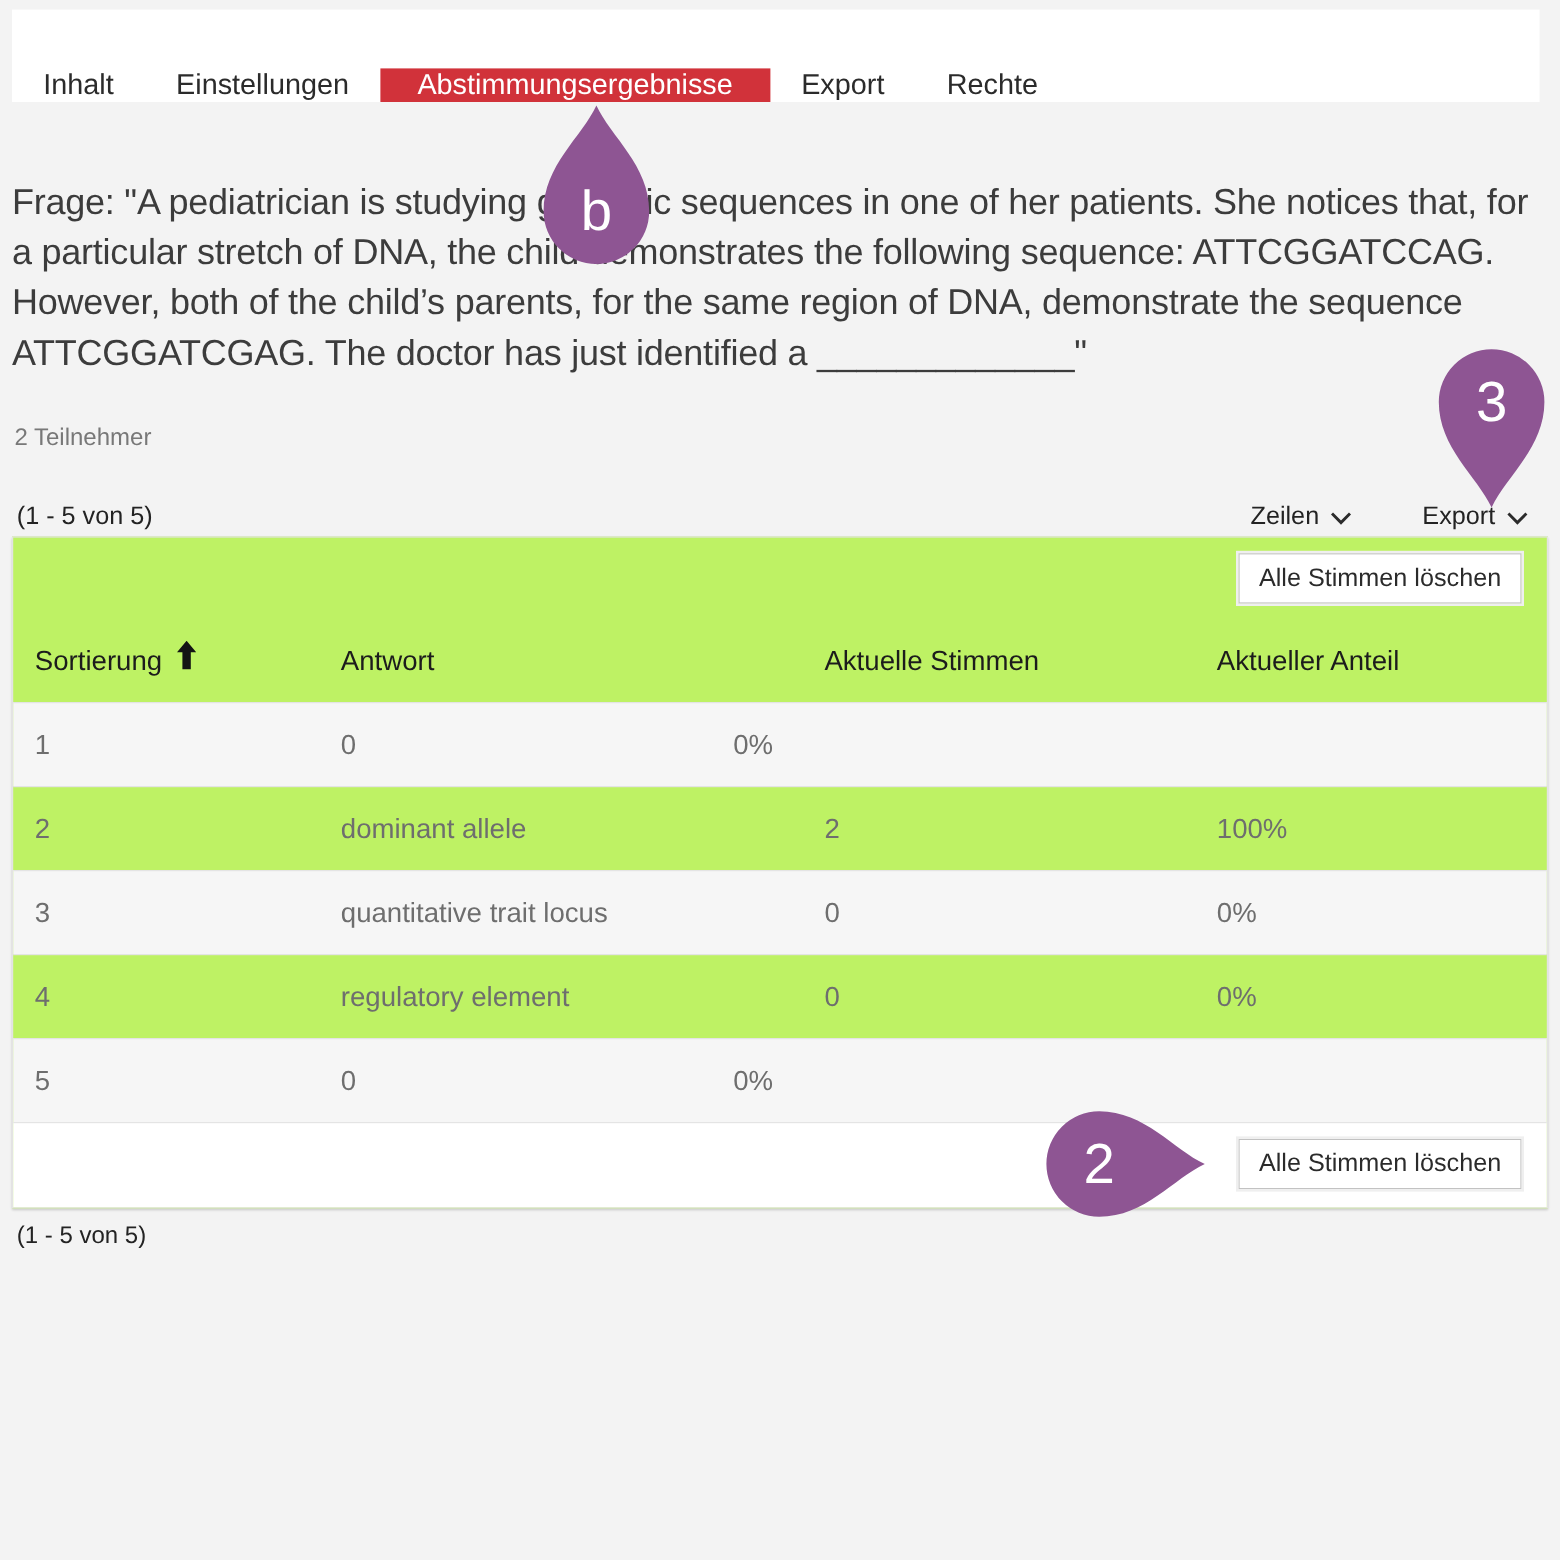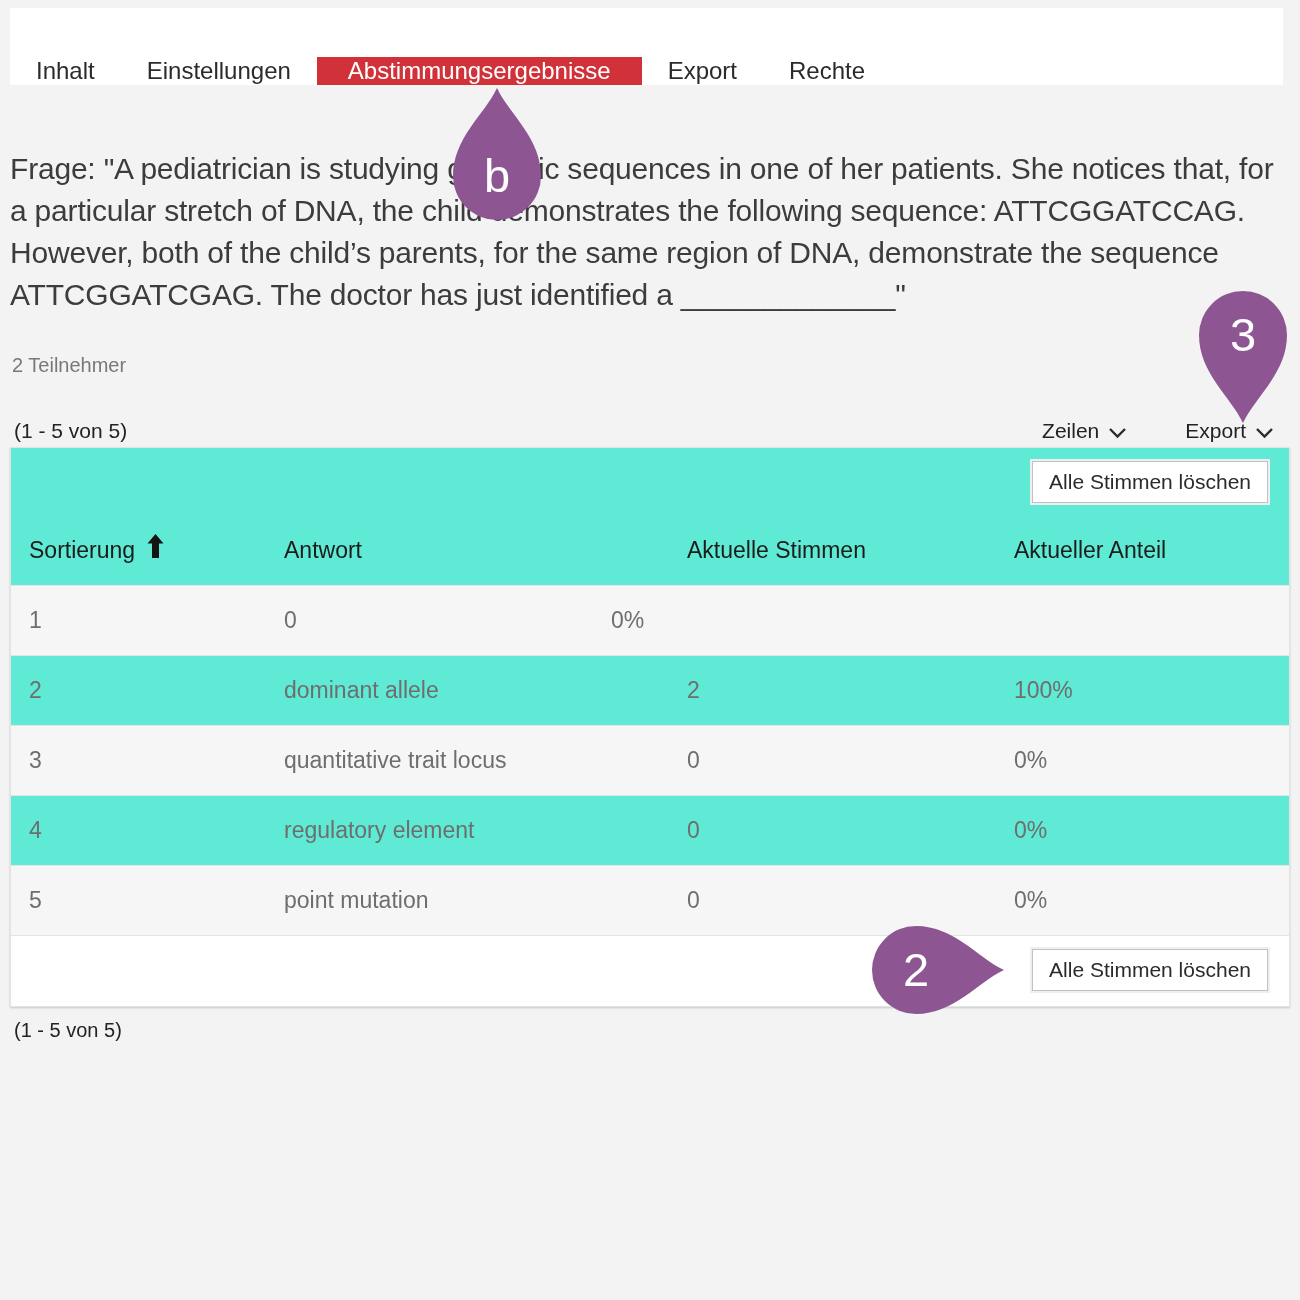--- a/index.html
+++ b/index.html
@@ -51,21 +51,21 @@
   }
   .controls-right { display:flex; gap:58px; }
   .dropdown {
     display:flex; align-items:center; gap:9px; cursor:pointer;
   }
   .chev { display:inline-block; margin-top:3px; }
 
   
   .panel {
     position:absolute; left:10px; top:447px; width:1280px;
-    background:#5eead4;
+    background:#bef264;
     border:1px solid #e3e3e3;
     box-shadow:0 1px 2px rgba(0,0,0,0.18);
   }
   .panel-top { position:relative; height:67px; }
   .btn {
     background:#ffffff;
     border:1px solid #c2c2c2;
     outline:2px solid #efefef;
     font-family:"Liberation Sans", sans-serif;
     font-size:21px; color:#2b2b2b;
@@ -192,21 +192,20 @@
     <div class="c4">0%</div>
   </div>
   <div class="trow">
     <div class="c1">4</div>
     <div class="c2">regulatory element</div>
     <div class="c3">0</div>
     <div class="c4">0%</div>
   </div>
   <div class="trow odd">
     <div class="c1">5</div>
-    <div class="c2">point mutation</div>
     <div class="c3">0</div>
     <div class="c4">0%</div>
   </div>
 
   <div class="tfoot">
     <button class="btn btn-bottom">Alle Stimmen löschen</button>
   </div>
 </div>
 
 <div class="footer-range">(1 - 5 von 5)</div>

